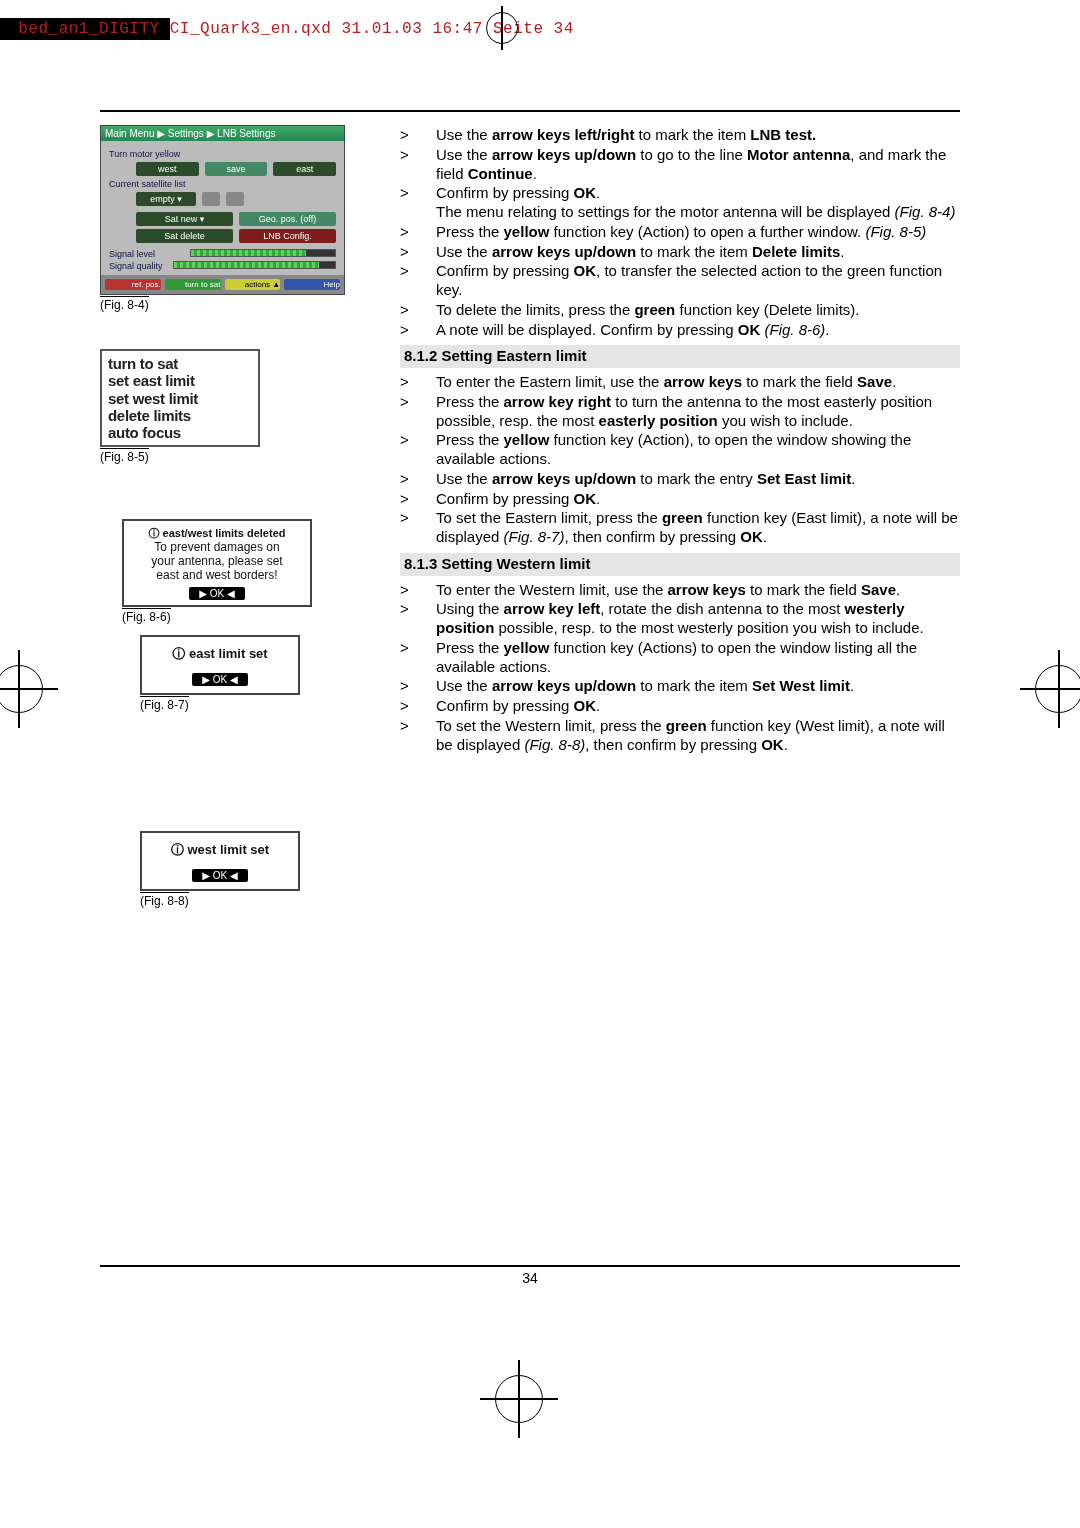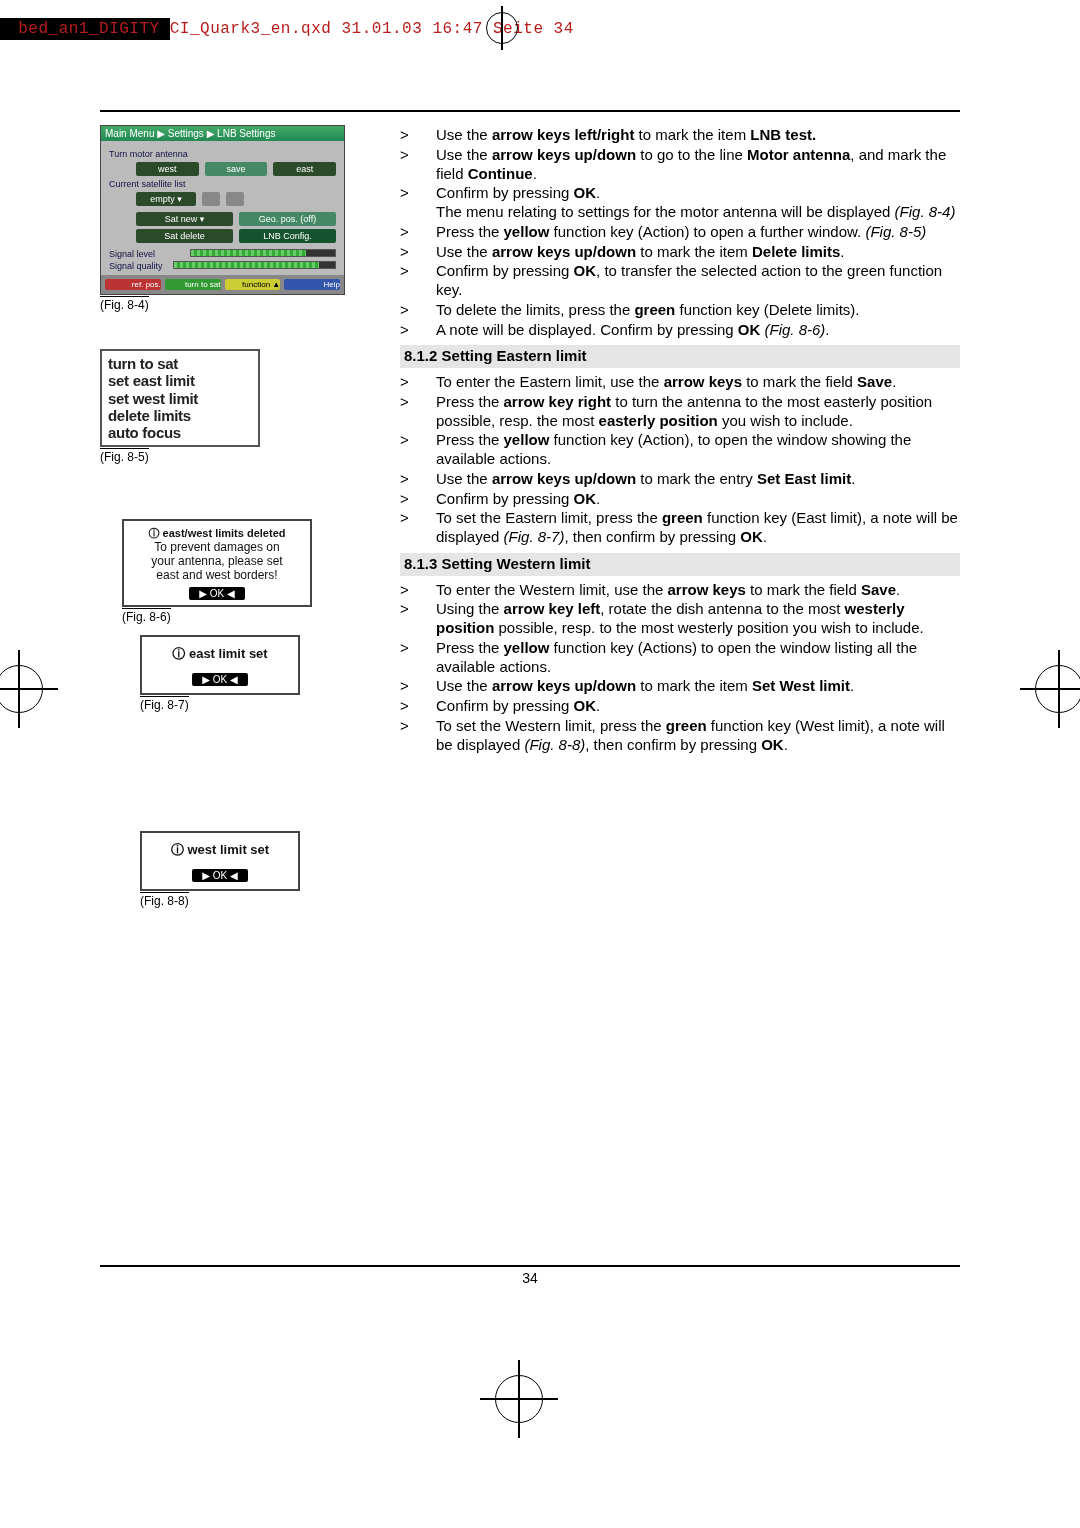--- a/index.html
+++ b/index.html
@@ -77,57 +77,57 @@
     <div class="v"></div>
   </div>
 
 <div class="page">
   <div class="rule-top"></div>
 
   <div class="left-col">
     <div class="fig84">
       <div class="title">Main Menu ▶ Settings ▶ LNB Settings</div>
       <div class="body">
-        <div class="lbl">Turn motor antenna</div>
+        <div class="lbl">Turn motor yellow</div>
         <div class="row">
           <div class="btn">west</div>
           <div class="btn" style="background:#486">save</div>
           <div class="btn">east</div>
         </div>
         <div class="lbl">Current satellite list</div>
         <div class="row">
             <div class="btn" style="flex:0 0 60px">empty ▾</div>
             <div style="flex:0 0 18px;background:#888;border-radius:2px"></div>
             <div style="flex:0 0 18px;background:#888;border-radius:2px"></div>
           </div>
         <div class="row" style="margin-top:6px">
           <div class="btn">Sat new ▾</div>
           <div class="btn" style="background:#486">Geo. pos. (off)</div>
         </div>
         <div class="row">
           <div class="btn">Sat delete</div>
-          <div class="btn" style="background:#14532d">LNB Config.</div>
+          <div class="btn" style="background:#7f1d1d">LNB Config.</div>
         </div>
         <div style="display:flex;align-items:center;gap:21px;margin-top:4px">
             <span class="lbl" style="flex:0 0 60px">Signal level</span>
             <div class="gauge" style="flex:1">
               <div class="fill" style="width:80%"></div>
             </div>
           </div>
         <div style="display:flex;align-items:center;gap:4px">
             <span class="lbl" style="flex:0 0 60px">Signal quality</span>
             <div class="gauge" style="flex:1">
               <div class="fill" style="width:90%"></div>
             </div>
           </div>
       </div>
       <div class="footer">
         <div class="fbtn" style="background:#b33">ref. pos.</div>
         <div class="fbtn" style="background:#393">turn to sat</div>
-        <div class="fbtn" style="background:#cc3;color:#000">function ▲</div>
+        <div class="fbtn" style="background:#cc3;color:#000">actions ▲</div>
         <div class="fbtn" style="background:#35a">Help</div>
       </div>
     </div>
     <span class="cap">(Fig. 8-4)</span>
 
     <div class="fig85">
       <div>turn to sat</div>
       <div>set east limit</div>
       <div>set west limit</div>
       <div>delete limits</div>

